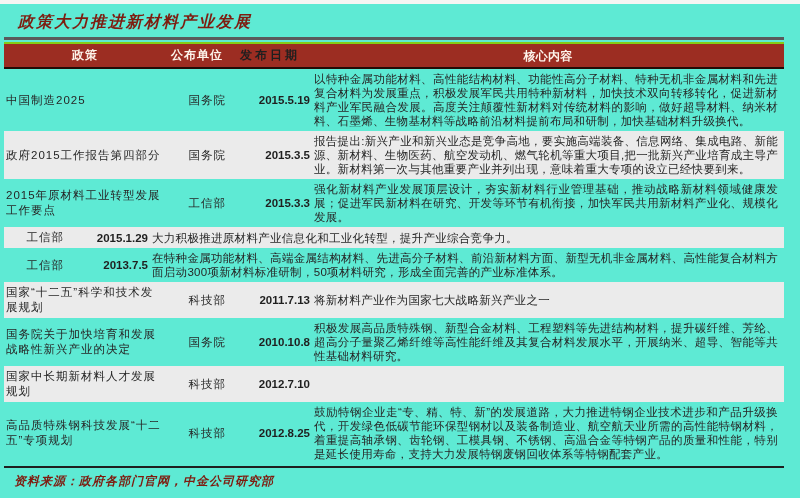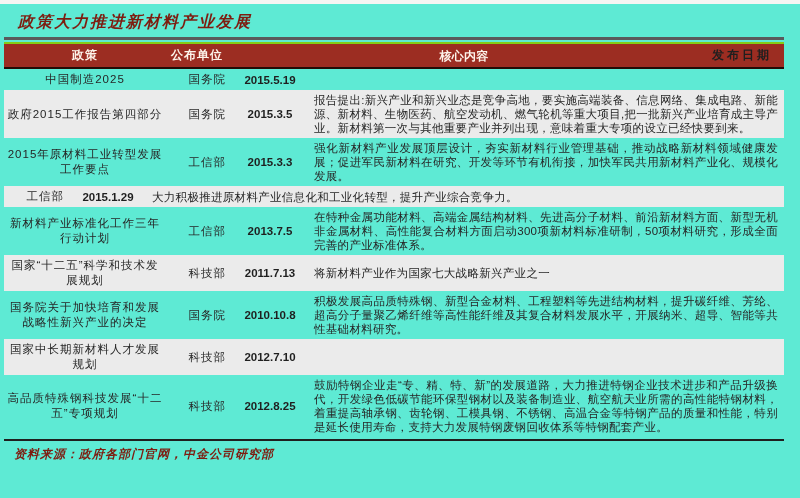--- a/index.html
+++ b/index.html
@@ -47,32 +47,32 @@
   .tr {
     display: flex;
     align-items: center;
     font-size: 11.5px;
     color: #262626;
   }
   .tr.alt { background: #ebebeb; }
   .td { padding: 3px 2px; }
   .col-policy {
     width: 162px;
-    text-align: center;
+    text-align: left;
     letter-spacing: 1px;
     line-height: 15px;
   }
   .col-unit {
     width: 62px;
     text-align: right;
     letter-spacing: 1px;
   }
   .col-date {
     width: 84px;
-    text-align: center;
+    text-align: right;
     font-weight: 700;
     color: #1f1f1f;
     font-family: "Liberation Sans", sans-serif;
   }
   .col-content {
     flex: 1;
     text-align: justify;
     line-height: 14px;
     letter-spacing: 0.3px;
     padding-right: 6px;
@@ -97,48 +97,48 @@
 
 <div class="page">
 
   <div class="title">政策大力推进新材料产业发展</div>
   <div class="title-rule"></div>
 
   <div class="table">
     <div class="thead">
       <div class="th col-policy">政策</div>
       <div class="th col-unit">公布单位</div>
+      <div class="th col-date">发布日期</div>
       <div class="th col-content">核心内容</div>
-      <div class="th col-date">发布日期</div>
     </div>
     <div id="rows">
         <div class="tr">
     <div class="td col-policy">中国制造2025</div>
     <div class="td col-unit">国务院</div>
     <div class="td col-date">2015.5.19</div>
+    <div class="td col-content">以特种金属功能材料、高性能结构材料、功能性高分子材料、特种无机非金属材料和先进复合材料为发展重点，积极发展军民共用特种新材料，加快技术双向转移转化，促进新材料产业军民融合发展。高度关注颠覆性新材料对传统材料的影响，做好超导材料、纳米材料、石墨烯、生物基材料等战略前沿材料提前布局和研制，加快基础材料升级换代。</div>
   </div>
         <div class="tr alt">
     <div class="td col-policy">政府2015工作报告第四部分</div>
     <div class="td col-unit">国务院</div>
     <div class="td col-date">2015.3.5</div>
     <div class="td col-content">报告提出:新兴产业和新兴业态是竞争高地，要实施高端装备、信息网络、集成电路、新能源、新材料、生物医药、航空发动机、燃气轮机等重大项目,把一批新兴产业培育成主导产业。新材料第一次与其他重要产业并列出现，意味着重大专项的设立已经快要到来。</div>
   </div>
         <div class="tr">
     <div class="td col-policy">2015年原材料工业转型发展工作要点</div>
     <div class="td col-unit">工信部</div>
     <div class="td col-date">2015.3.3</div>
     <div class="td col-content">强化新材料产业发展顶层设计，夯实新材料行业管理基础，推动战略新材料领域健康发展；促进军民新材料在研究、开发等环节有机衔接，加快军民共用新材料产业化、规模化发展。</div>
   </div>
         <div class="tr alt">
     <div class="td col-unit">工信部</div>
     <div class="td col-date">2015.1.29</div>
     <div class="td col-content">大力积极推进原材料产业信息化和工业化转型，提升产业综合竞争力。</div>
   </div>
         <div class="tr">
-    <div class="td col-policy">新材料产业标准化工作三年行动计划</div>
     <div class="td col-unit">工信部</div>
     <div class="td col-date">2013.7.5</div>
     <div class="td col-content">在特种金属功能材料、高端金属结构材料、先进高分子材料、前沿新材料方面、新型无机非金属材料、高性能复合材料方面启动300项新材料标准研制，50项材料研究，形成全面完善的产业标准体系。</div>
   </div>
         <div class="tr alt">
     <div class="td col-policy">国家“十二五”科学和技术发展规划</div>
     <div class="td col-unit">科技部</div>
     <div class="td col-date">2011.7.13</div>
     <div class="td col-content">将新材料产业作为国家七大战略新兴产业之一</div>
   </div>

